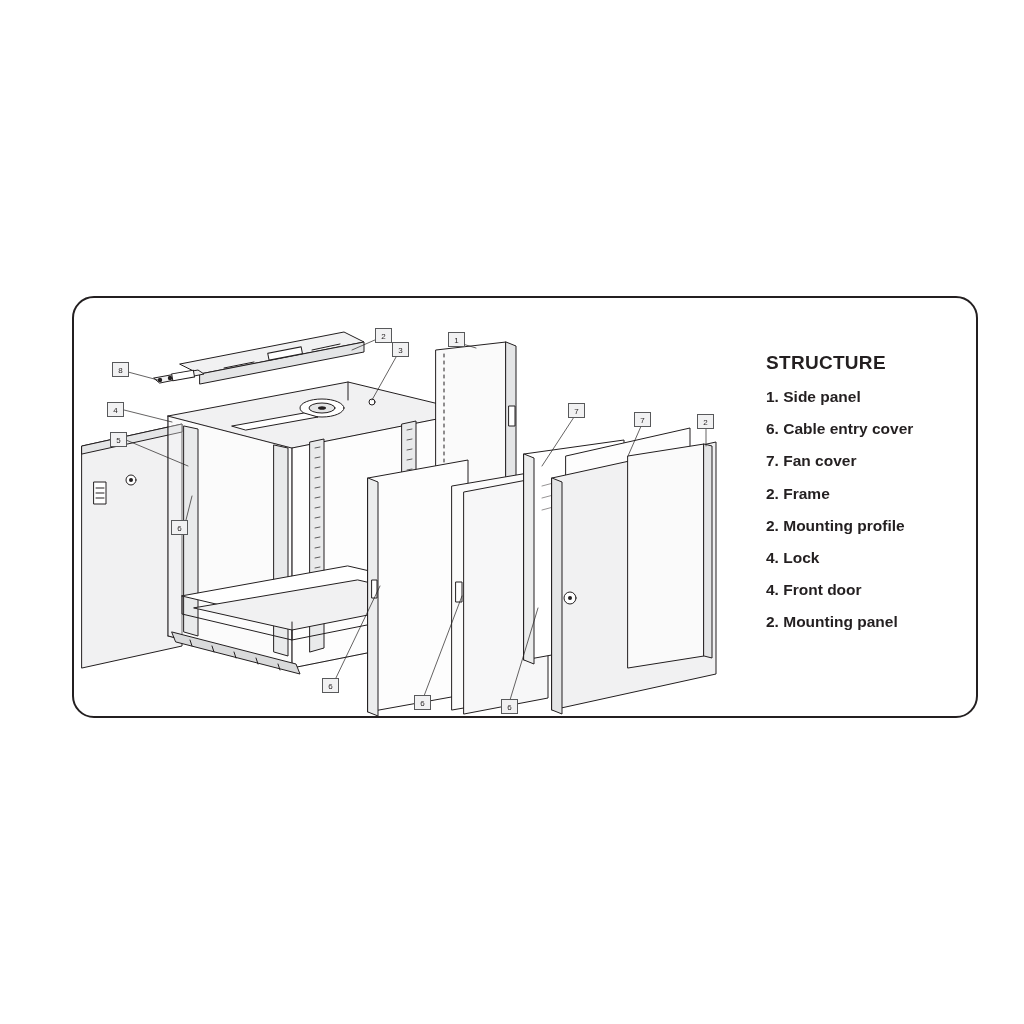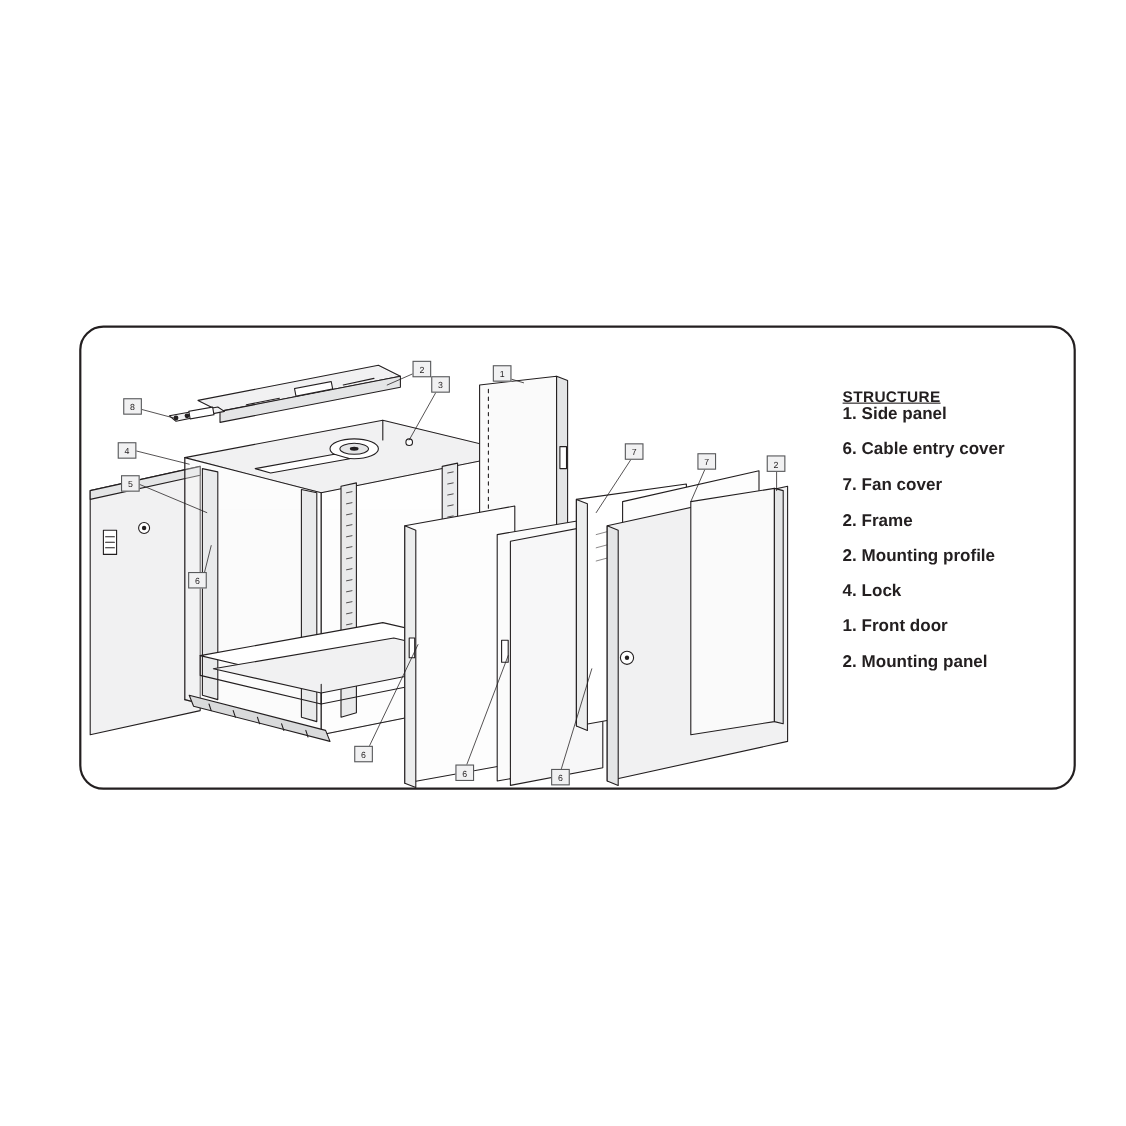--- a/index.html
+++ b/index.html
@@ -32,25 +32,25 @@
     box-sizing: border-box;
   }
   
   #legend {
     position: absolute;
     left: 766px;
     top: 352px;
     width: 210px;
   }
   #legend .legend-title {
-    font-size: 14px;
+    font-size: 19px;
     font-weight: bold;
     color: #231f20;
     letter-spacing: 0.3px;
-    text-decoration: underline;
+    margin-bottom: 14px;
   }
   #legend .legend-item {
     font-size: 15.5px;
     color: #231f20;
     margin-bottom: 14.2px;
     white-space: nowrap;
     font-weight: bold;
   }
   
   #drawing {
@@ -302,17 +302,17 @@
   <div class="callout" style="left:501px;top:699px">6</div>
 
   <div id="legend">
     <div class="legend-title">STRUCTURE</div>
     <div class="legend-item">1. Side panel</div>
     <div class="legend-item">6. Cable entry cover</div>
     <div class="legend-item">7. Fan cover</div>
     <div class="legend-item">2. Frame</div>
     <div class="legend-item">2. Mounting profile</div>
     <div class="legend-item">4. Lock</div>
-    <div class="legend-item">1. Front door</div>
+    <div class="legend-item">4. Front door</div>
     <div class="legend-item">2. Mounting panel</div>
   </div>
 
 </div>
 
 </body></html>

